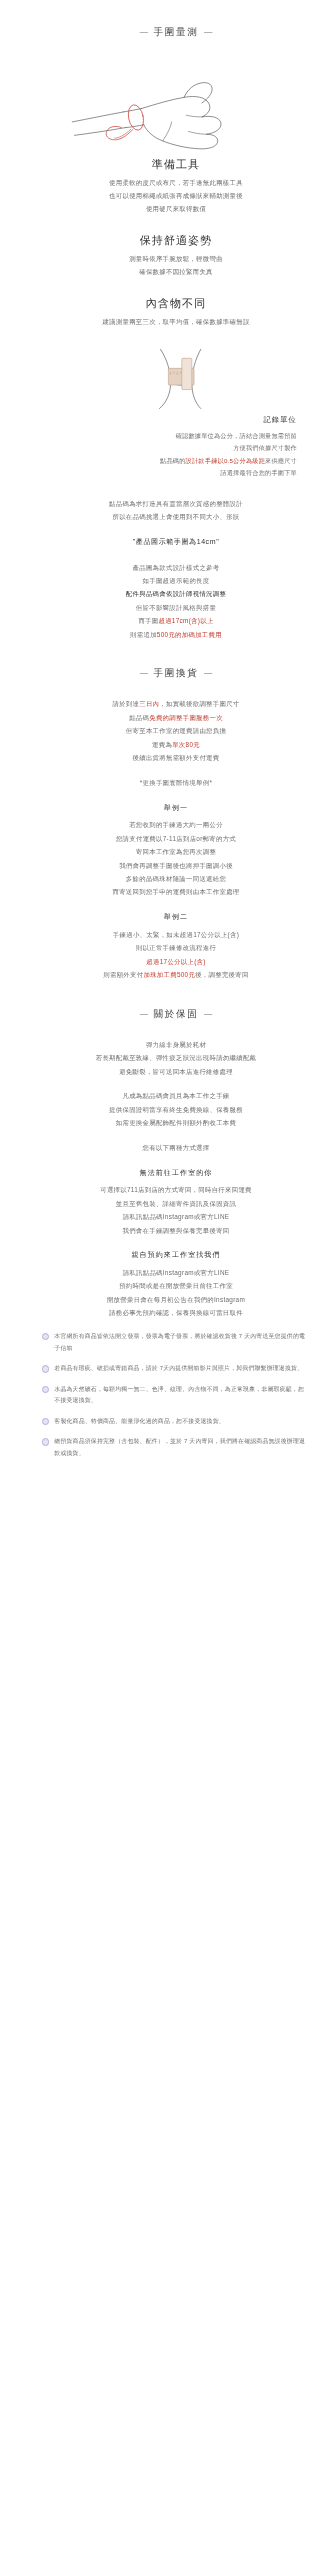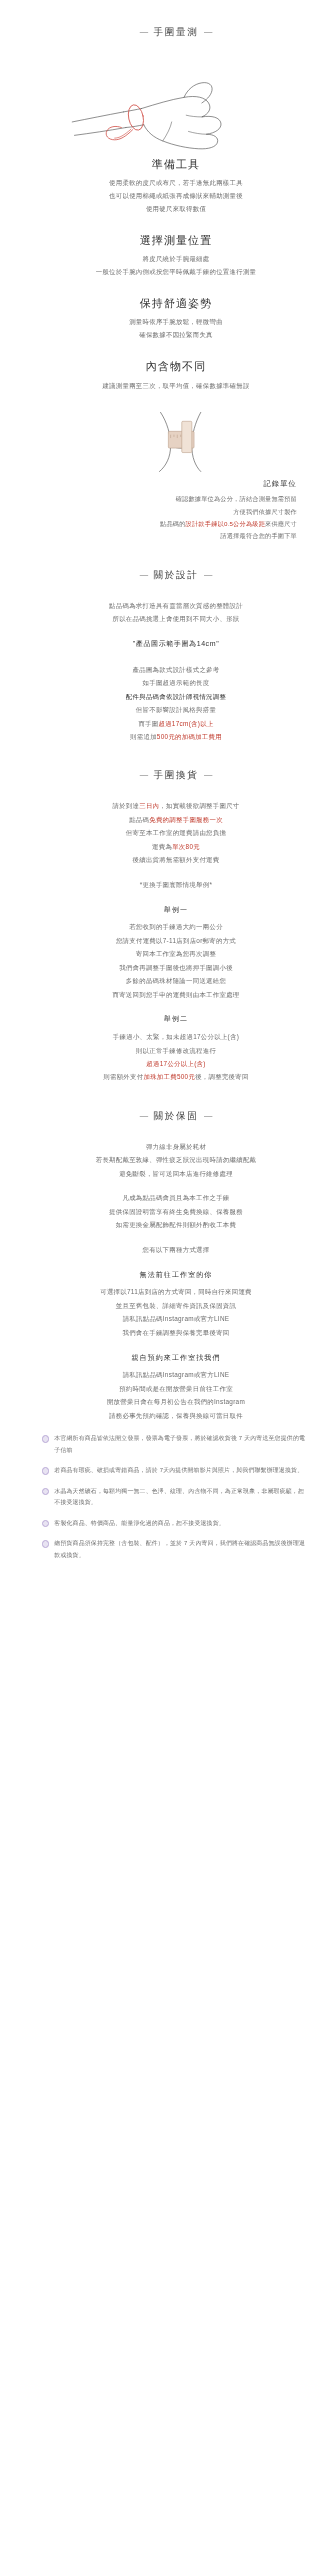--- a/index.html
+++ b/index.html
@@ -162,25 +162,20 @@
     </svg>
   </div>
 
   <div class="block">
     <div class="block-title">準備工具</div>
     <div class="block-line">使用柔軟的皮尺或布尺，若手邊無此兩樣工具</div>
     <div class="block-line">也可以使用棉繩或紙張再成條狀來輔助測量後</div>
     <div class="block-line">使用硬尺來取得數值</div>
   </div>
 
-  <div class="block">
-    <div class="block-title">選擇測量位置</div>
-    <div class="block-line">將皮尺繞於手腕最細處</div>
-    <div class="block-line">一般位於手腕內側或按您平時佩戴手鍊的位置進行測量</div>
-  </div>
 
   <div class="block">
     <div class="block-title">保持舒適姿勢</div>
     <div class="block-line">測量時依序手腕放鬆，輕微彎曲</div>
     <div class="block-line">確保數據不因拉緊而失真</div>
   </div>
 
   <div class="block">
     <div class="block-title">內含物不同</div>
     <div class="block-line">建議測量兩至三次，取平均值，確保數據準確無誤</div>
@@ -210,23 +205,20 @@
   <div class="note-block">
     <div class="nb-title">記錄單位</div>
     <div class="nb-line">確認數據單位為公分，請結合測量無需預留</div>
     <div class="nb-line">方便我們依據尺寸製作</div>
     <div class="nb-line">
       點品碼的<span class="note-red">設計款手鍊以0.5公分為級距</span>來供應尺寸
     </div>
     <div class="nb-line">請選擇最符合您的手圍下單</div>
   </div>
 
-  <h2 class="sec-head">
-    <span class="dash">—</span><span>關於設計</span><span class="dash">—</span>
-  </h2>
 
   <div class="para">
     <div>點品碼為求打造具有靈當層次質感的整體設計</div>
     <div>所以在品碼挑選上會使用到不同大小、形狀</div>
   </div>
 
   <div class="para">
     <div class="big">"產品圖示範手圍為14cm"</div>
   </div>
 

